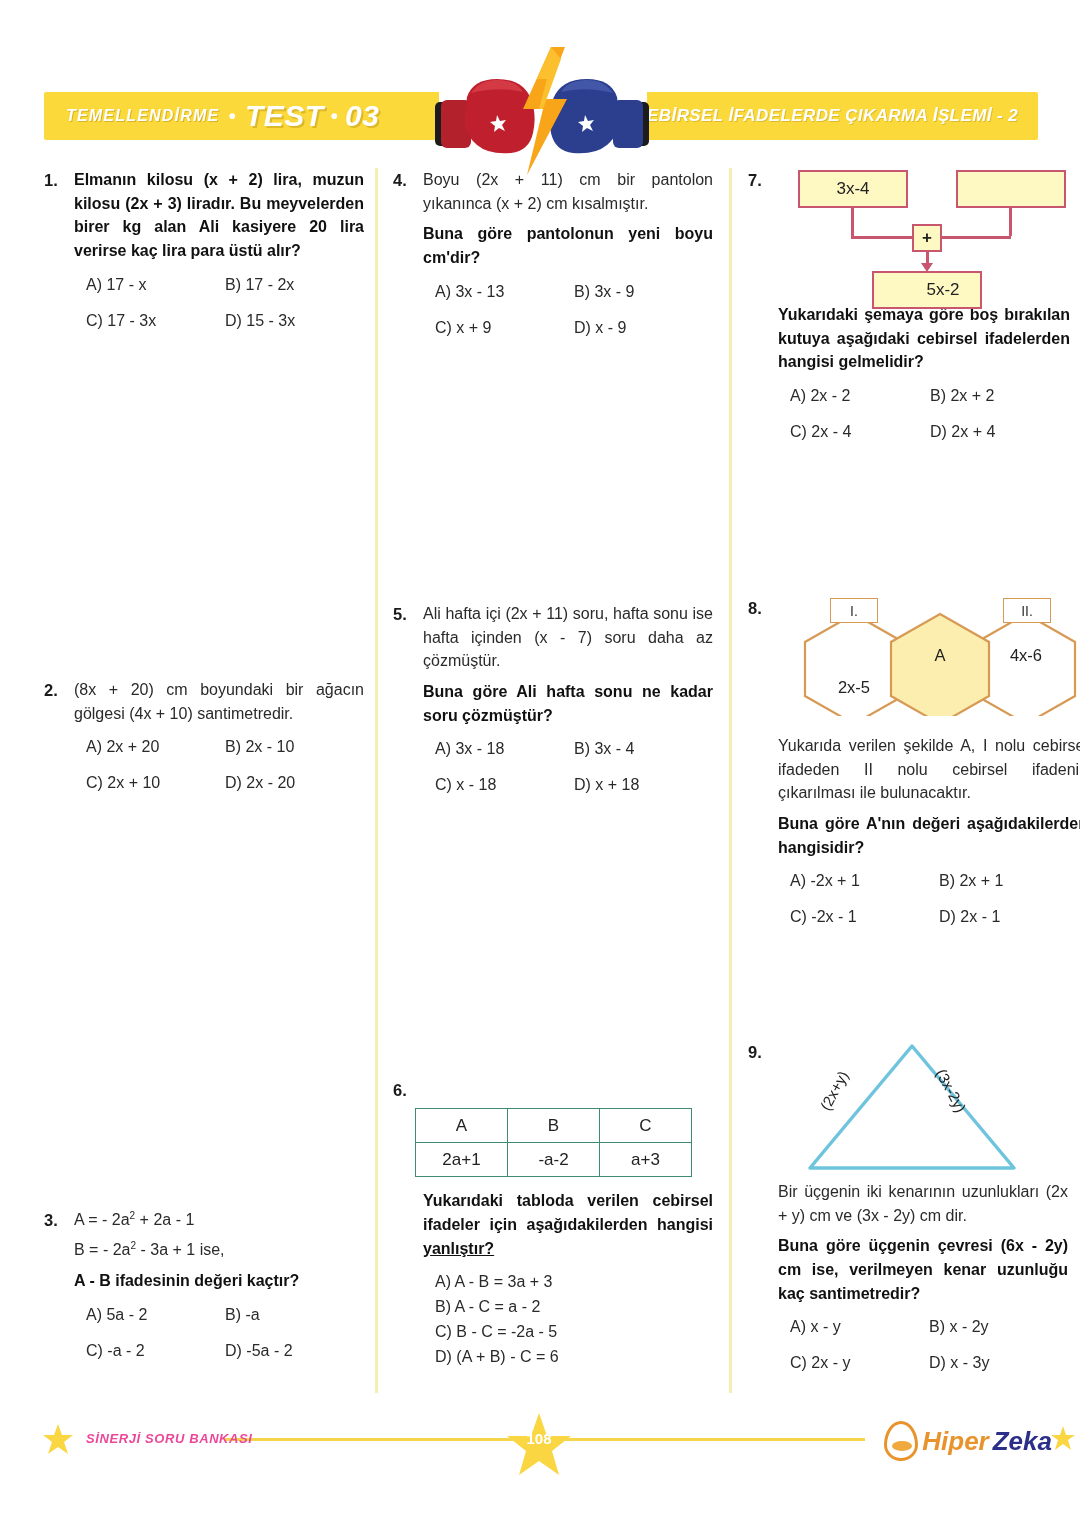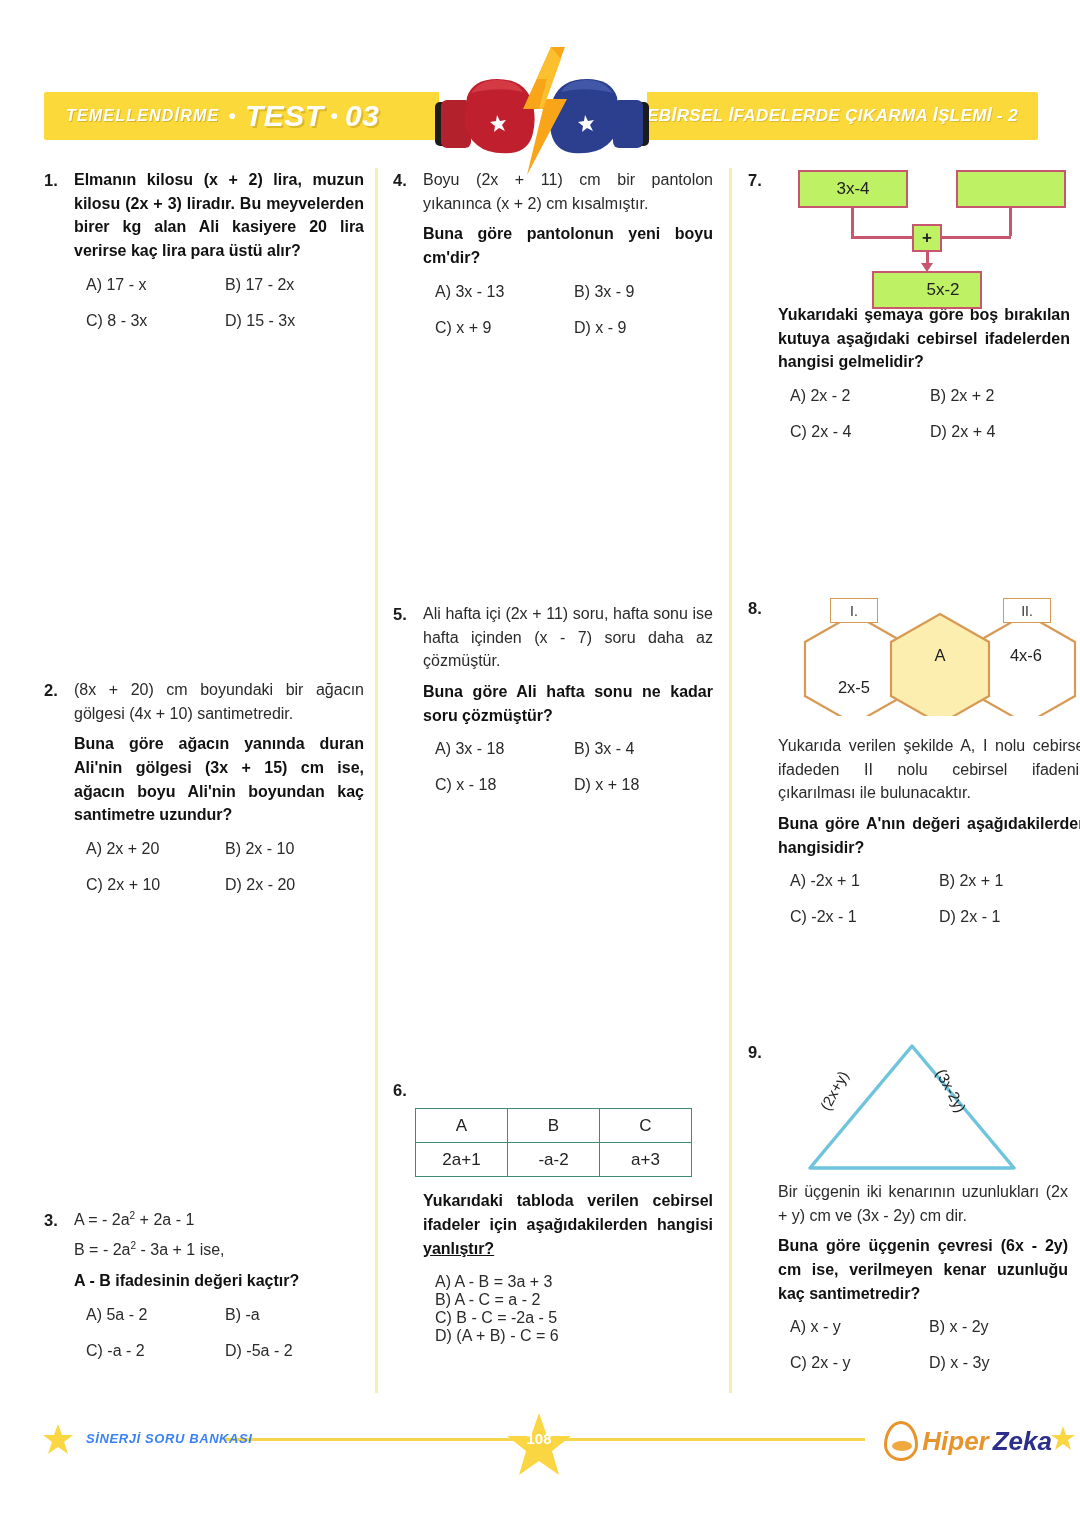--- a/index.html
+++ b/index.html
@@ -102,32 +102,32 @@
   .opts {
     margin-top:13px;
     display:grid;
     grid-template-columns:1fr 1fr;
     row-gap:18px;
     font-size:16px; color:#2a2a2a;
     padding-left:12px;
   }
   .opts.stack {
     grid-template-columns:1fr;
-    row-gap:0;
+    row-gap:7px;
   }
   .opt { white-space:nowrap; }
   sup { font-size:10px; vertical-align:super; }
   u { text-decoration:underline; }
 
   
   .d7 { position:relative; width:290px; height:135px; margin-left:2px; }
   .d7 .box {
     position:absolute;
     border:2.5px solid #c8566e;
-    background:#bef264;
+    background:#fef9c3;
     display:flex; align-items:center; justify-content:center;
     font-size:17px; color:#222;
   }
   .d7 .b1 { left:18px; top:2px; width:110px; height:38px; }
   .d7 .b2 { left:176px; top:2px; width:110px; height:38px; }
   .d7 .plus {
     left:132px; top:56px; width:30px; height:28px;
     font-size:17px; font-weight:bold;
   }
   .d7 .b3 { left:92px; top:103px; width:110px; height:38px;padding-left:32px; }
@@ -198,21 +198,21 @@
     position:absolute; left:225px; top:25px;
     width:640px; height:2.5px; background:#f5d64a;
   }
   .f-star-sm {
     position:absolute; left:42px; top:10px;
     width:32px; height:32px;
   }
   .f-text {
     position:absolute; left:86px; top:18px;
     font-size:13px; font-weight:bold; font-style:italic;
-    letter-spacing:0.6px; color:#3b82f6;
+    letter-spacing:0.6px; color:#ec4899;
   }
   .f-star-big {
     position:absolute; left:505px; top:-1px;
     width:68px; height:65px;
   }
   .f-pageno {
     position:absolute; left:505px; top:17px;
     width:68px; text-align:center;
     font-size:15px; font-weight:bold; color:#ffffff;
     z-index:5;
@@ -291,33 +291,32 @@
 <div class="col col1">
 
   <div class="q" style="top:0px;">
     <div class="q-head">
       <div class="q-num">1.</div>
       <div class="q-body">
         <div class="stem bold">Elmanın kilosu (x + 2) lira, muzun kilosu (2x + 3) liradır. Bu meyvelerden birer kg alan Ali kasiyere 20 lira verirse kaç lira para üstü alır?</div>
         <div class="opts">
           <div class="opt">A) 17 - x</div>
           <div class="opt">B) 17 - 2x</div>
-          <div class="opt">C) 8 - 3x</div>
+          <div class="opt">C) 17 - 3x</div>
           <div class="opt">D) 15 - 3x</div>
         </div>
       </div>
     </div>
   </div>
 
   <div class="q" style="top:510px;">
     <div class="q-head">
       <div class="q-num">2.</div>
       <div class="q-body">
         <div class="stem">(8x + 20) cm boyundaki bir ağacın gölgesi (4x + 10) santimetredir.</div>
-        <div class="stem bold">Buna göre ağacın yanında duran Ali'nin gölgesi (3x + 15) cm ise, ağacın boyu Ali'nin boyundan kaç santimetre uzundur?</div>
         <div class="opts">
           <div class="opt">A) 2x + 20</div>
           <div class="opt">B) 2x - 10</div>
           <div class="opt">C) 2x + 10</div>
           <div class="opt">D) 2x - 20</div>
         </div>
       </div>
     </div>
   </div>
 

